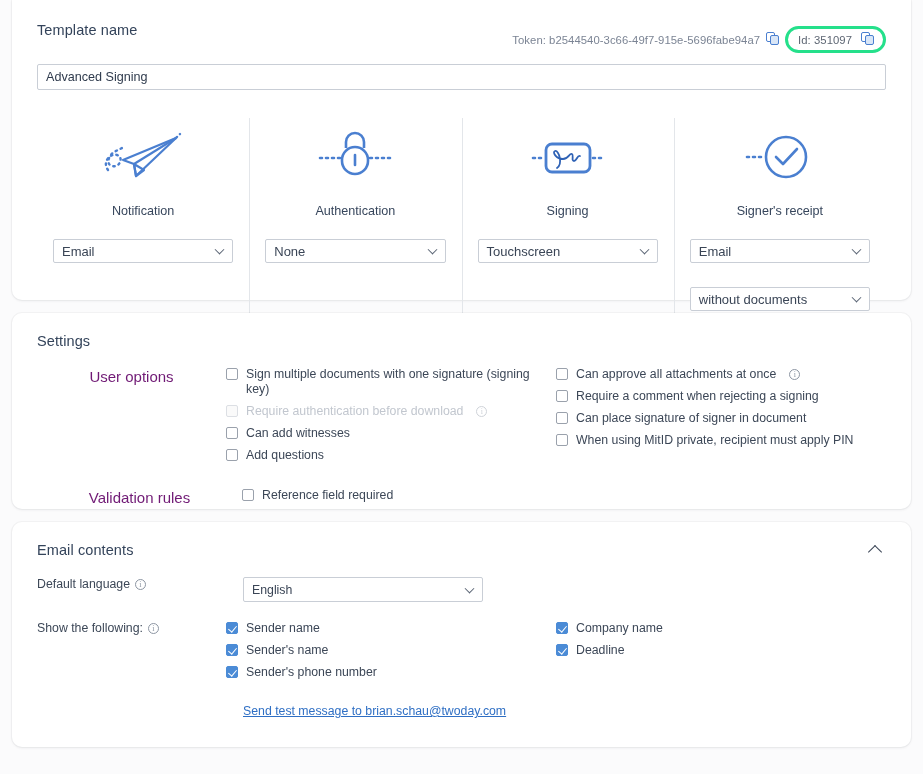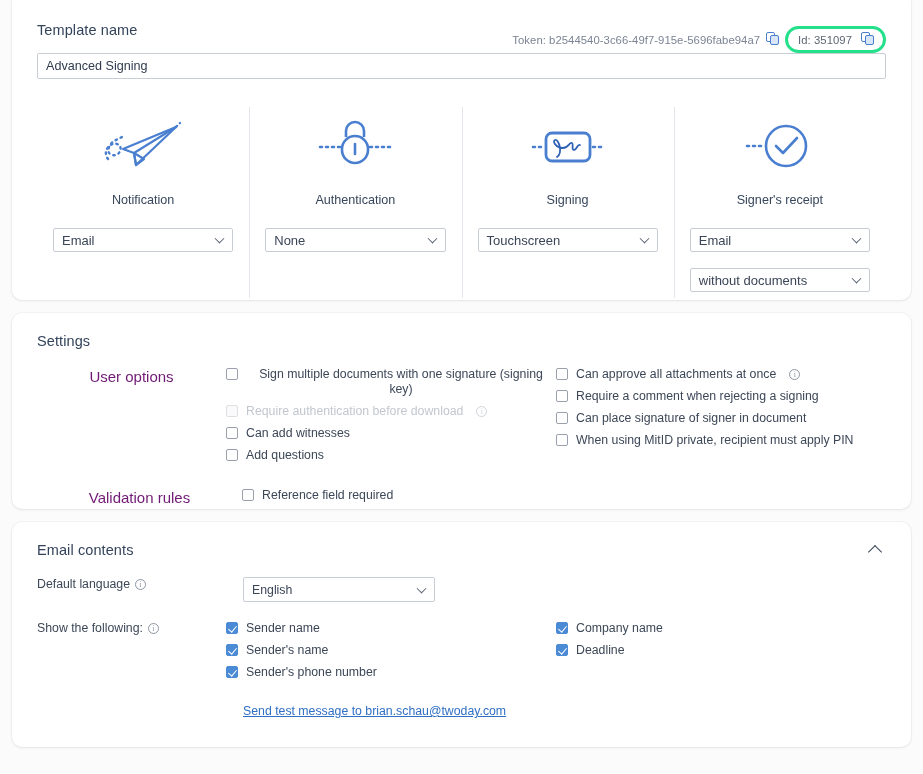--- a/index.html
+++ b/index.html
@@ -42,21 +42,21 @@
   .copy-ic i.front { width: 9px; height: 10px; left: 4px; top: 3px; background: #d9e6f7;}
   .id-badge {
     display: flex; align-items: center; gap: 5px;
     border: 3.5px solid #25e08b; border-radius: 17px;
     padding: 3px 7px 3px 10px; margin-left: 2px;
     background: #fff;
   }
   .id-badge .meta-token { color:#5d6673; }
 
   .name-input {
-    width: 100%; height: 26px;
+    margin-top: 11px; width: 100%; height: 26px;
     border: 1px solid #c9ced6; border-radius: 2px; background: #fff;
     font-size: 12.6px; color: #2f3b4d; padding: 0 8px;
     font-family: "Liberation Sans", sans-serif;
     outline: none;
   }
 
   .flow-row { display: flex; margin-top: 28px; }
   .flow-col {
     flex: 1; display: flex; flex-direction: column; align-items: center;
     padding: 0 16px; position: relative; gap: 8px;
@@ -64,33 +64,33 @@
   .flow-col + .flow-col::before {
     content: ""; position: absolute; left: 0; top: 0; bottom: -6px; width: 1px; background: #e3e6ea;
   }
   .flow-icon { height: 74px; display:flex; align-items:center; justify-content:center; }
   .flow-label { font-size: 12.6px; color: #37465c; margin-top: 4px; margin-bottom: 13px; }
   .sel {
     width: 100%; height: 24px; border: 1px solid #c9ced6; border-radius: 2px;
     background: #fff; position: relative; display:flex; align-items:center;
     padding: 0 8px; font-size: 13px; color: #3a4556; cursor: pointer;
   }
-  .sel + .sel { margin-top: 8px; text-align: right; }
+  .sel + .sel { margin-top: 16px; text-align: right; }
   .chev {
     position: absolute; right: 9px; top: 50%; width: 7px; height: 7px;
     border-right: 1.4px solid #5a6474; border-bottom: 1.4px solid #5a6474;
     transform: translateY(-70%) rotate(45deg);
   }
 
   
   #card-settings { margin-top: 13px; padding: 20px 25px 22px 25px; height: 196px; }
   .srow { display: flex; margin-top: 18px; }
   .srow-label { width: 205px; font-size: 15px; color: #701a75; padding-top: 1px; text-align: center; }
   .opt-cols { display: flex; flex: 1; gap: 0px; }
-  .opt-col { width: 330px; text-align: center; }
+  .opt-col { width: 330px; }
   .opt-col.narrow { width: 330px; }
   .opt {
     display: flex; align-items: flex-start; gap: 8px; margin-bottom: 7px;
     font-size: 12.3px; color: #3c4757; line-height: 15px;
   }
   .opt.disabled { color: #c2c7cf; }
   .cb {
     width: 12px; height: 12px; border: 1px solid #9aa1ac; border-radius: 2px;
     background: #fff; flex: none; margin-top: 1px; cursor: pointer; position: relative;
   }
@@ -112,21 +112,21 @@
   
   #card-email { margin-top: 13px; padding: 20px 25px 24px 25px; height: 225px; }
   .email-head { display:flex; align-items:center; justify-content: space-between; }
   .chev-up {
     width: 10px; height: 10px; border-left: 1.7px solid #3a4556; border-top: 1.7px solid #3a4556;
     transform: rotate(45deg); margin-right: 6px; margin-top: 4px; cursor: pointer;
   }
   .erow { display:flex; margin-top: 19px; }
   .erow-label { width: 206px; font-size: 12.3px; color: #3c4757; display:flex; align-items:flex-start;}
   .lang-sel {
-    width: 192px; height: 25px; border: 1px solid #c9ced6; border-radius: 2px;
+    width: 240px; height: 25px; border: 1px solid #c9ced6; border-radius: 2px;
     background: #fff; position: relative; display:flex; align-items:center;
     padding: 0 8px; font-size: 12.3px; color: #3a4556; cursor: pointer;
   }
   .e-opt-cols { display:flex; flex: 1; }
   .e-opt-col { width: 330px; }
   .link-row { margin-top: 14px; padding-left: 206px; }
   .test-link {
     font-size: 12.3px; color: #2f6fc4; text-decoration: underline; cursor: pointer;
   }
 </style>

